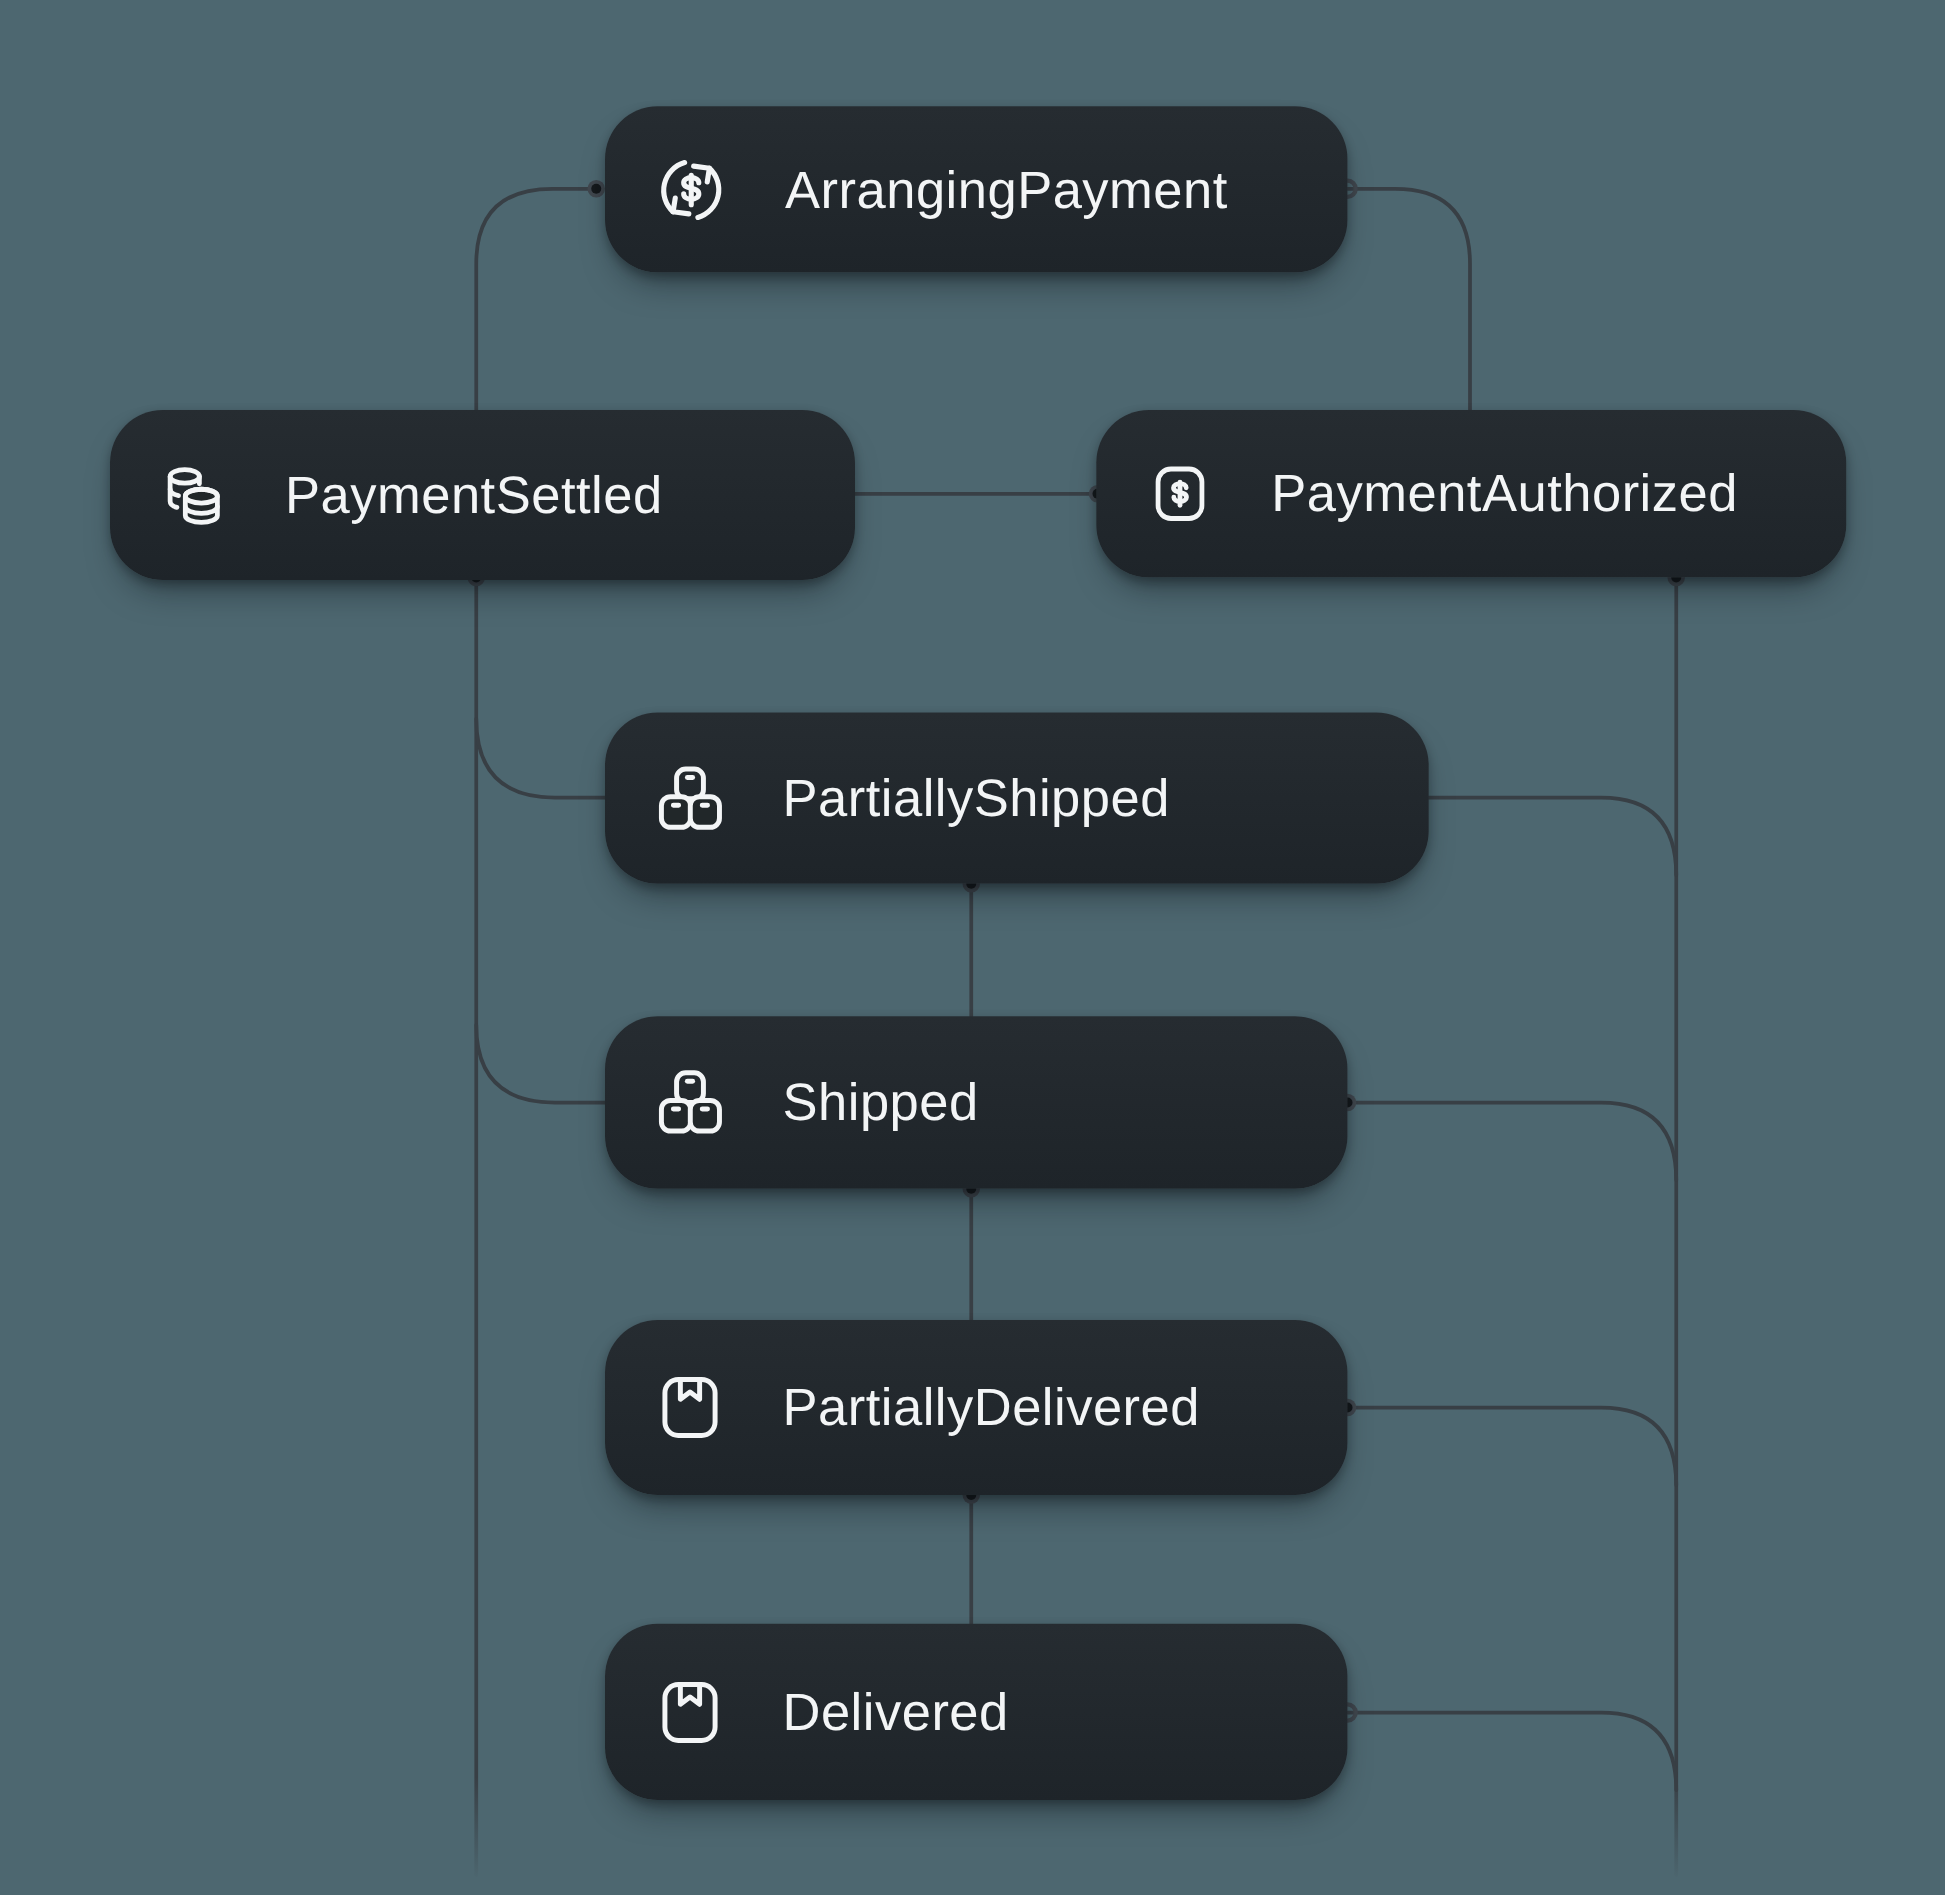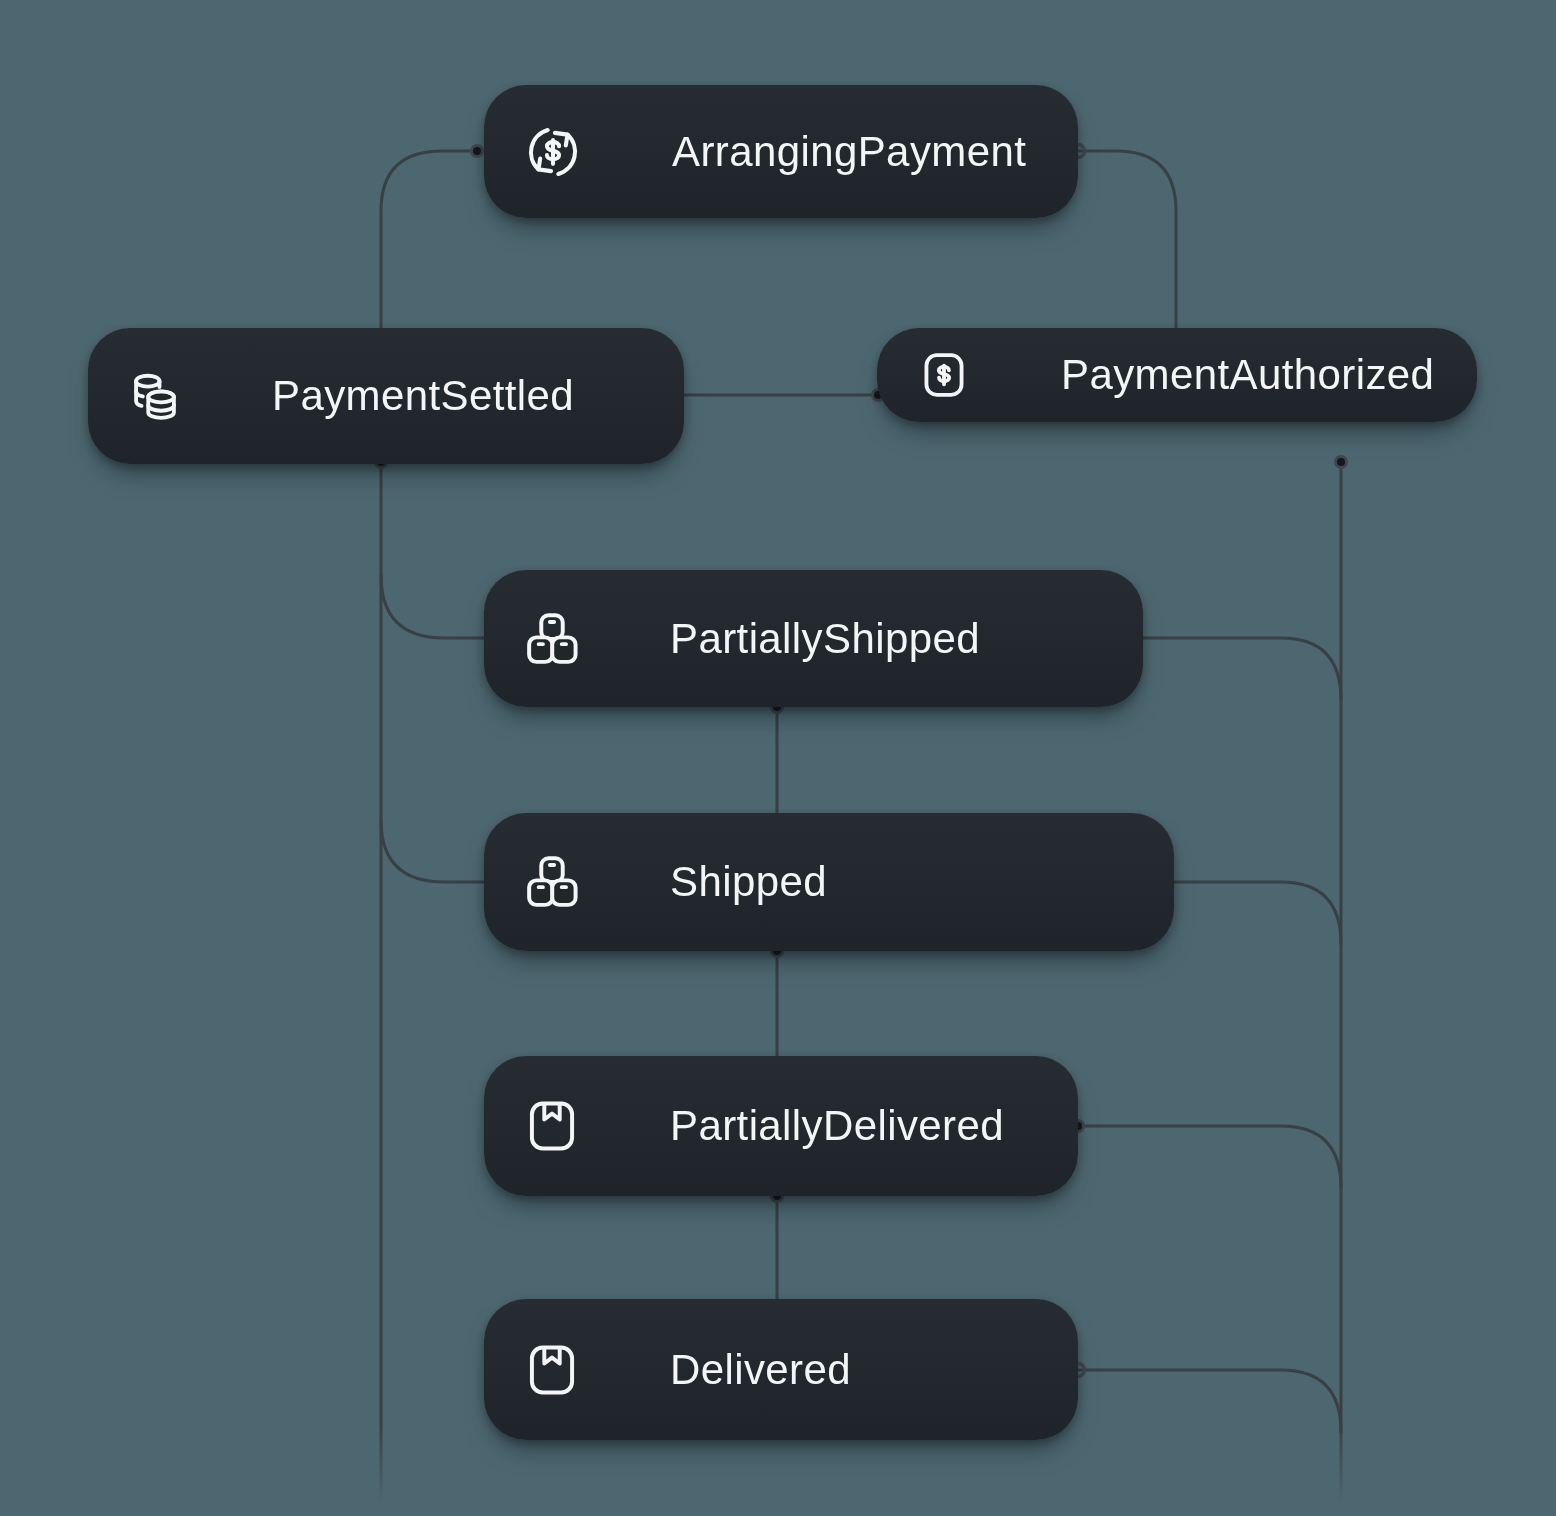--- a/index.html
+++ b/index.html
@@ -10,21 +10,20 @@
     overflow:hidden;position:relative;
   }
   .canvas{position:absolute;inset:0;width:1556px;height:1516px;}
   .edges{position:absolute;left:0;top:0;z-index:1;}
   .node{
     position:absolute;z-index:2;
     background:linear-gradient(180deg,#262C31 0%,#1E2429 100%);
     border-radius:42px;
     display:flex;align-items:center;
     box-shadow:0 16px 26px -10px rgba(8,12,15,.5),0 3px 8px rgba(8,12,15,.28);
-    gap:44px;
   }
   .node .icon{margin-left:40px;display:flex;align-items:center;flex:0 0 auto;}
   .node .label{
     margin-left:46px;
     font-size:42px;line-height:1;
     color:#F3F5F6;letter-spacing:.4px;font-weight:500;
     white-space:nowrap;
   }
   .icon svg{display:block;}
 </style>
@@ -127,21 +126,21 @@
         <path d="M 3.6 9.9 c 0 1.1 1.2 2 3 2.3"></path>
         <path d="M 14 5.4 v 2.6"></path>
         <path fill="#212729" d="M 20.4 12.4 c 0 -1.35 -2.6 -2.45 -5.7 -2.45 s -5.7 1.1 -5.7 2.45 v 6.9 c 0 1.35 2.6 2.45 5.7 2.45 s 5.7 -1.1 5.7 -2.45 z"></path>
         <ellipse cx="14.7" cy="12.4" rx="5.7" ry="2.45"></ellipse>
         <path d="M 9 16.1 c 0 1.35 2.6 2.45 5.7 2.45 s 5.7 -1.1 5.7 -2.45"></path>
       </svg>
     </span>
     <span class="label">PaymentSettled</span>
   </div>
 
-  <div class="node" style="left:877px;top:328px;width:600px;height:94px;">
+  <div class="node" style="left:877px;top:328px;width:600px;height:134px;">
     <span class="icon">
       <svg width="54" height="54" viewBox="0 0 24 24" fill="none" stroke="#F3F5F6" stroke-width="1.7" stroke-linecap="round" stroke-linejoin="round">
         <rect x="4.2" y="3.2" width="15.6" height="17.6" rx="4.6"></rect>
         <path d="M12 7.9 V 16.1"></path>
         <path d="M14.2 9.9c0-.9-1-1.5-2.2-1.5s-2.3.6-2.3 1.5c0 2.2 4.6 1.1 4.6 3.3 0 .9-1 1.5-2.3 1.5s-2.2-.6-2.2-1.5"></path>
       </svg>
     </span>
     <span class="label">PaymentAuthorized</span>
   </div>
 
@@ -151,21 +150,21 @@
         <rect x="7.4" y="1.8" width="9.2" height="10.2" rx="3.1"></rect>
         <path d="M 11.1 4.7 h 1.8"></path>
         <rect x="2.2" y="11.3" width="10" height="10.5" rx="3.1" fill="#212729"></rect>
         <rect x="12.1" y="11.3" width="10" height="10.5" rx="3.1" fill="#212729"></rect>
         <path d="M 6.3 14.2 h 1.8 M 16.2 14.2 h 1.8"></path>
       </svg>
     </span>
     <span class="label">PartiallyShipped</span>
   </div>
 
-  <div class="node" style="left:484px;top:813px;width:690px;height:138px;">
+  <div class="node" style="left:484px;top:813px;width:594px;height:138px;">
     <span class="icon">
       <svg width="56" height="56" viewBox="0 0 24 24" fill="none" stroke="#F3F5F6" stroke-width="1.7" stroke-linecap="round" stroke-linejoin="round">
         <rect x="7.4" y="1.8" width="9.2" height="10.2" rx="3.1"></rect>
         <path d="M 11.1 4.7 h 1.8"></path>
         <rect x="2.2" y="11.3" width="10" height="10.5" rx="3.1" fill="#212729"></rect>
         <rect x="12.1" y="11.3" width="10" height="10.5" rx="3.1" fill="#212729"></rect>
         <path d="M 6.3 14.2 h 1.8 M 16.2 14.2 h 1.8"></path>
       </svg>
     </span>
     <span class="label">Shipped</span>

